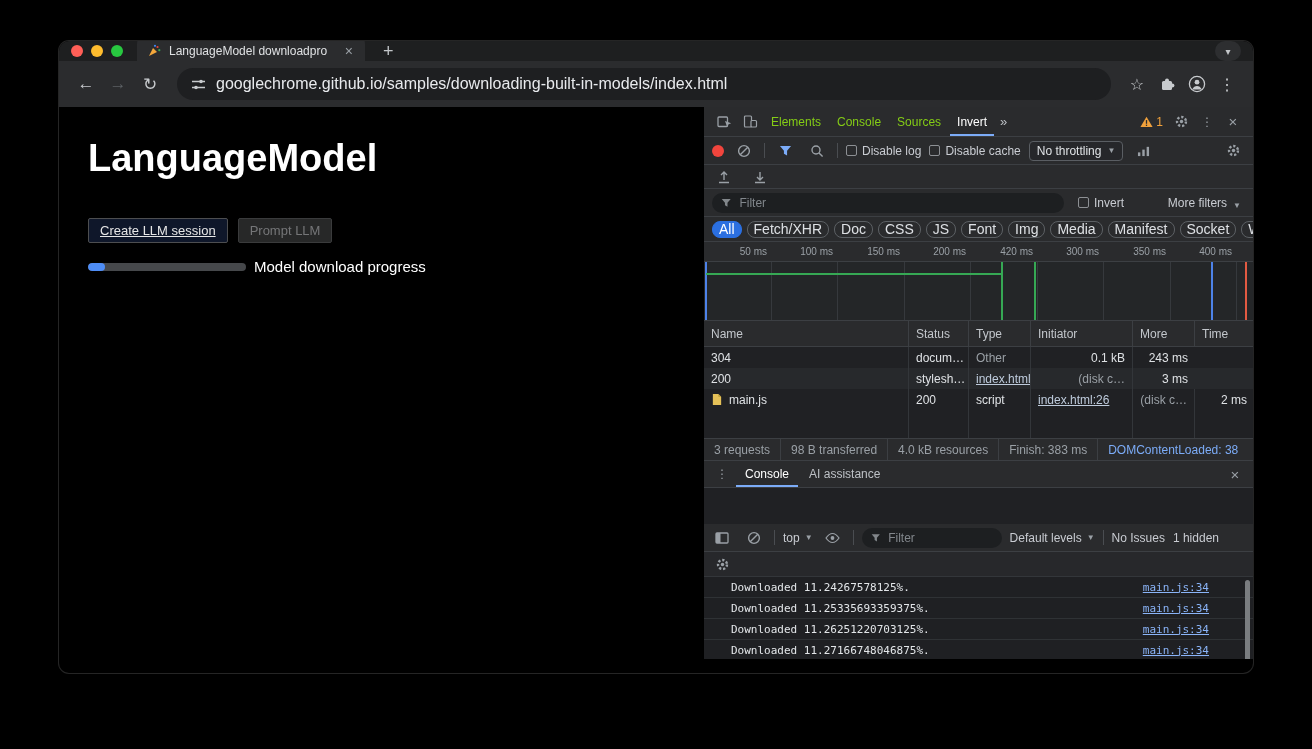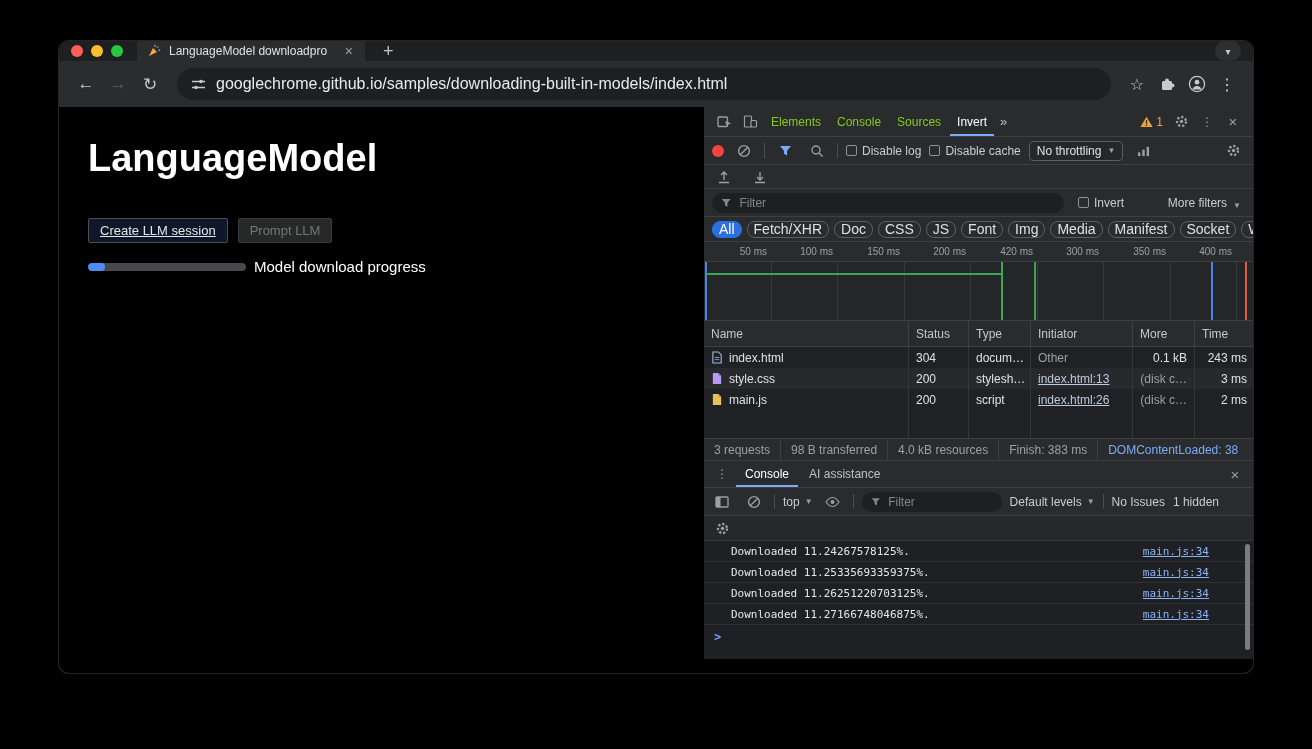--- a/index.html
+++ b/index.html
@@ -102,21 +102,21 @@
   .fico { flex:none; display:flex; }
   .tbl-fill { height:28px; flex:none; background:#202124; }
   
   .summary { height:23px; flex:none; display:flex; align-items:center; background:#2a2b2d; border-top:1px solid #3c3f43; border-bottom:1px solid #3c3f43; color:#9aa0a6; overflow:hidden; }
   .sum-item { padding:0 10px; border-right:1px solid #3c3f43; white-space:nowrap; height:100%; display:flex; align-items:center;text-align:right; }
   .sum-item.blue { color:#7cacf8; border-right:none; }
   
   .drawer-tabs { height:27px; padding:0 6px; gap:2px; }
   .dr-tab { padding:0 9px; height:100%; display:flex; align-items:center; color:#bdc1c6; white-space:nowrap; }
   .dr-tab.active { color:#fff; box-shadow:inset 0 -2px 0 #7cacf8; }
-  .console-toolbar { height:28px; padding:0 6px; gap:8px; }
+  .console-toolbar { height:28px; padding:0 6px; gap:8px;margin-top:36px; }
   .tool-label { display:flex; align-items:center; gap:5px; color:#c9ccd2; white-space:nowrap; }
   .gear-row { height:25px; flex:none; display:flex; align-items:center; background:#27282b; border-bottom:1px solid #33363a; padding:0 6px; }
   .console { flex:1; background:#1f2023; position:relative; display:flex; flex-direction:column; overflow:hidden; }
   .msg { flex:none; display:flex; align-items:center; border-bottom:1px solid #2f3235; padding:0 8px 0 27px; height:21px; font-family:"DejaVu Sans Mono", monospace; font-size:11px; color:#e3e6e9; }
   .msg .src { margin-left:auto; margin-right:36px; color:#8ab4f8; text-decoration:underline; }
   .prompt-row { display:flex; align-items:center; padding:5px 10px; color:#6ea0f5; font-family:"DejaVu Sans Mono", monospace; font-size:12px; font-weight:bold; }
   .scrollbar { position:absolute; right:3px; top:3px; height:106px; width:5px; border-radius:3px; background:#7a7d80; }
   svg { display:block; }
 </style>
 </head>
@@ -360,48 +360,30 @@
       <div class="grid6 tbl-head">
         <span class="th">Name</span>
         <span class="th">Status</span>
         <span class="th">Type</span>
         <span class="th">Initiator</span>
         <span class="th">More</span>
         <span class="th">Time</span>
       </div>
 
       <div class="grid6 net-row odd">
-        <span class="td name-cell">
-          <span class="fico">
-            <svg width="12" height="13" viewBox="0 0 13 14">
-              <path d="M2 1h6l3 3v9H2z" fill="none" stroke="#9fb6d4" stroke-width="1.2"></path>
-              <path d="M4 7h5M4 9.3h5" stroke="#7ca4d6" stroke-width="1"></path>
-            </svg>
-          </span>
-          <span>index.html</span>
-        </span>
         <span class="td">304</span>
         <span class="td">docum…</span>
         <span class="td">
             <span class="dim">Other</span>
           </span>
         <span class="td num">0.1 kB</span>
         <span class="td num">243 ms</span>
       </div>
 
       <div class="grid6 net-row even">
-        <span class="td name-cell">
-          <span class="fico">
-            <svg width="12" height="13" viewBox="0 0 13 14">
-              <path d="M2 1h6l3 3v9H2z" fill="#b79af2"></path>
-                <path d="M8 1l3 3H8z" fill="#8f6fd8"></path>
-            </svg>
-          </span>
-          <span>style.css</span>
-        </span>
         <span class="td">200</span>
         <span class="td">stylesh…</span>
         <span class="td">
             <a class="ini-link">index.html:13</a>
           </span>
         <span class="td num">
             <span class="dim">(disk c…</span>
           </span>
         <span class="td num">3 ms</span>
       </div>

